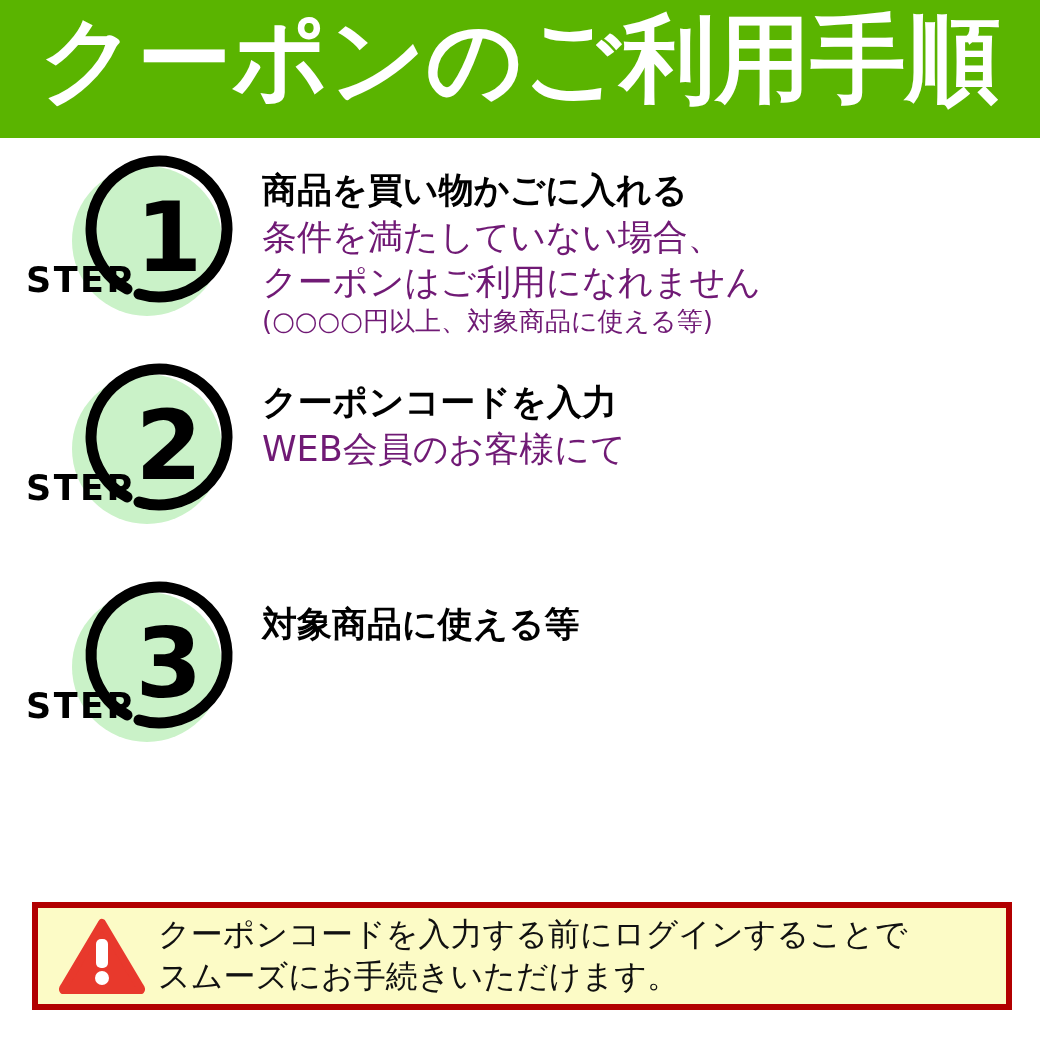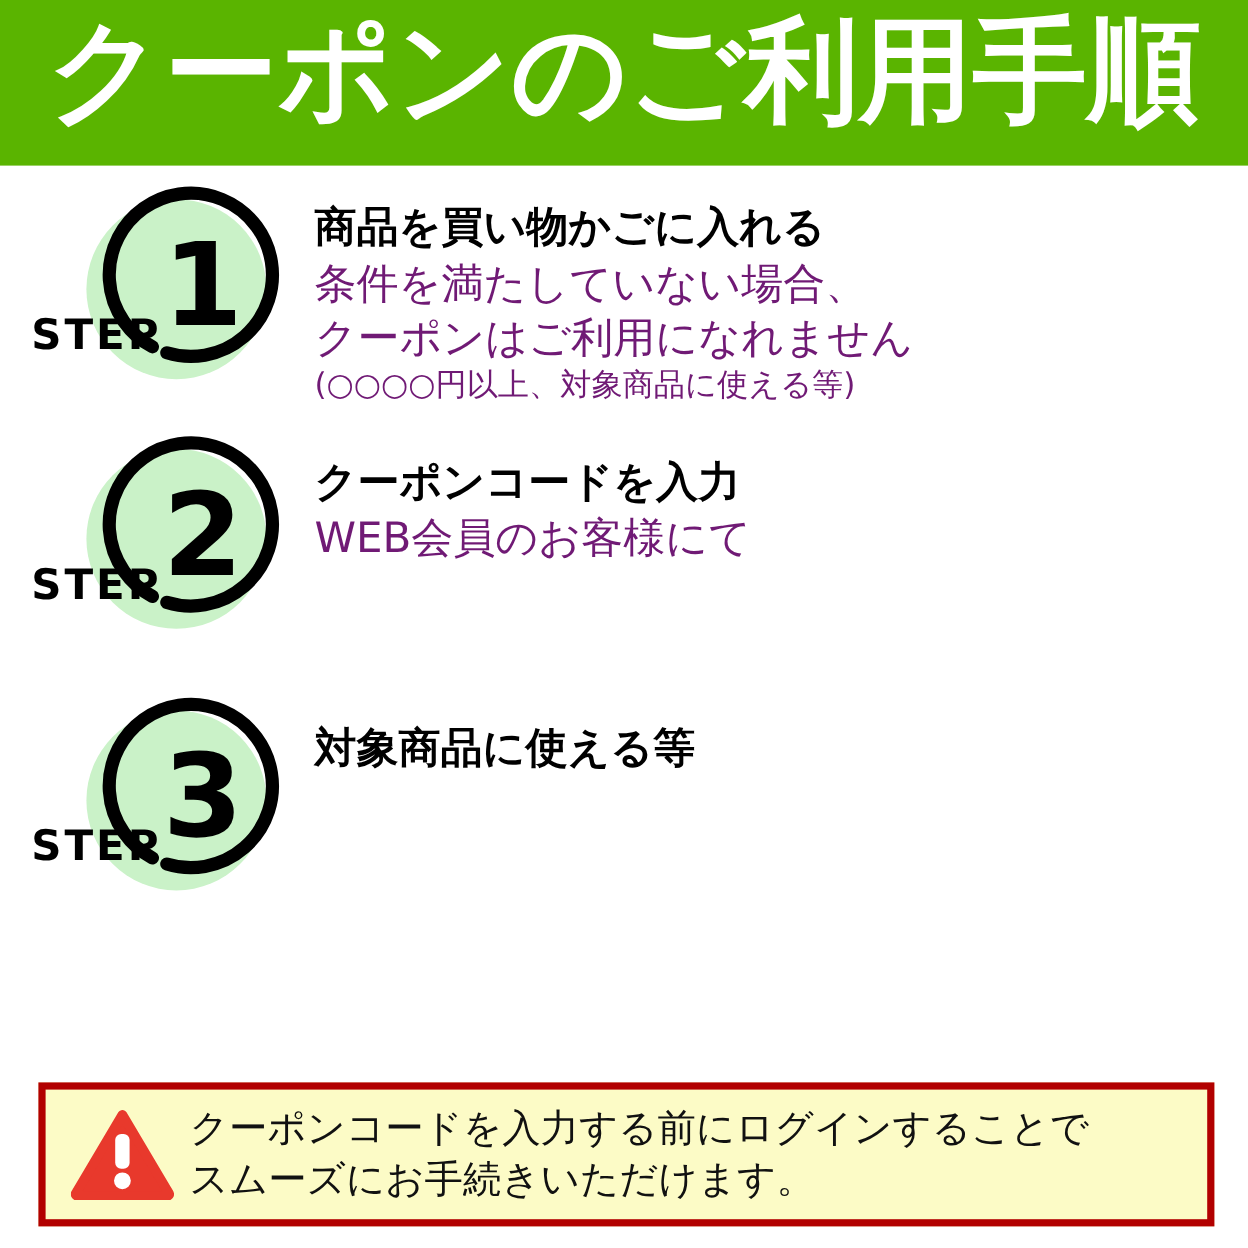--- a/index.html
+++ b/index.html
@@ -135,21 +135,21 @@
   #step-3 { margin-top: 28px; }
   #step-2 .step-text { padding-top: 22px; }
   #step-3 .step-text { padding-top: 26px; }
 
   
   .warning-box {
     position: absolute;
     left: 32px;
     top: 902px;
     width: 980px;
-    height: 120px;
+    height: 108px;
     box-sizing: border-box;
     background: #FCFBC6;
     border: 6px solid #B20000;
     display: flex;
     align-items: center;
   }
   .warning-icon {
     flex: 0 0 112px;
     display: flex;
     align-items: center;

